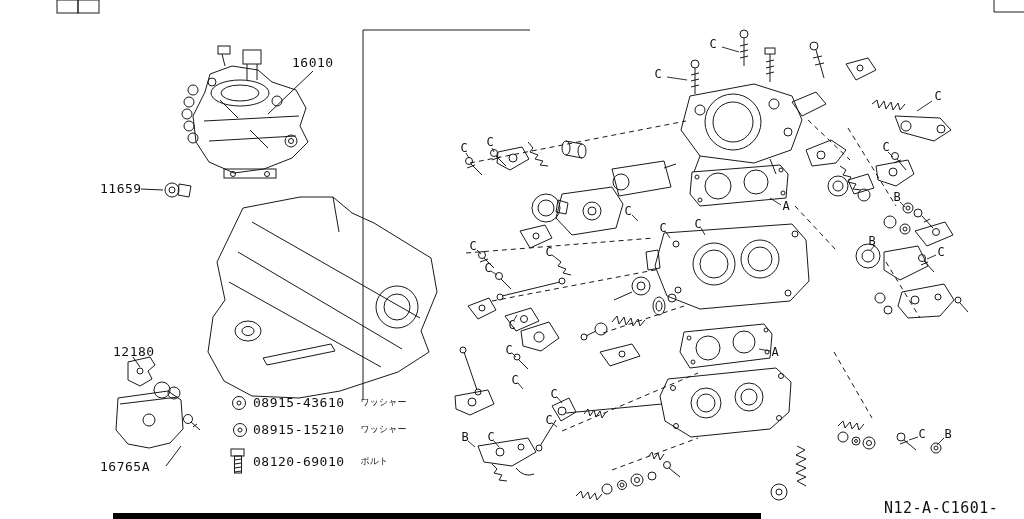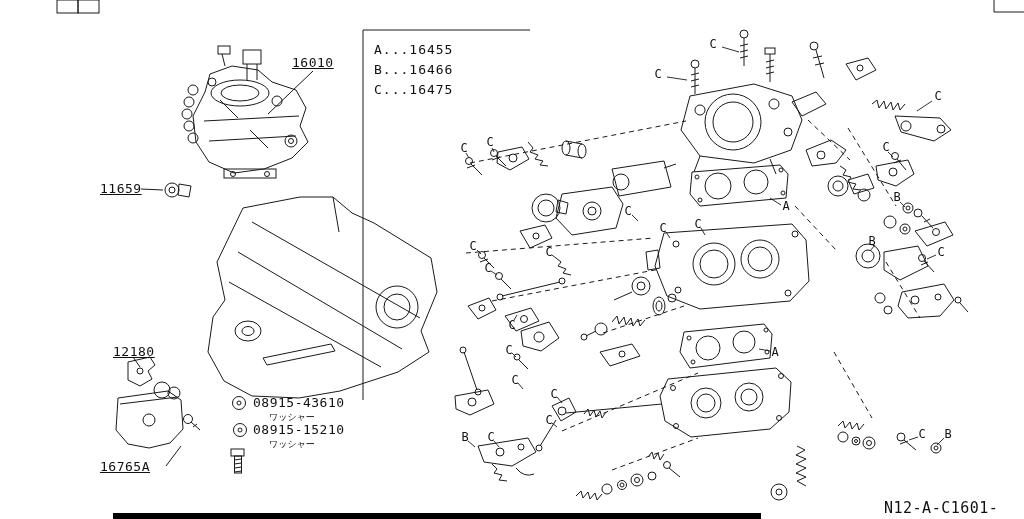--- a/index.html
+++ b/index.html
@@ -1,25 +1,25 @@
 <!DOCTYPE html>
 <html><head>
 <meta charset="utf-8">
 <style>
   html,body{margin:0;padding:0;background:#e8e8e8;}
   .stage{
     position:relative;width:1024px;height:519px;background:#ffffff;overflow:hidden;
     font-family:"DejaVu Sans Mono","Liberation Mono",monospace;color:#111;
   }
   .stage svg{position:absolute;left:0;top:0;}
-  .label{position:absolute;font-size:13px;letter-spacing:.5px;white-space:nowrap;text-decoration:underline;}
+  .label{position:absolute;font-size:13px;letter-spacing:.5px;white-space:nowrap;}
   .legend{position:absolute;left:374px;top:40px;font-size:13px;line-height:20px;letter-spacing:1px;}
   .callout-layer{position:absolute;left:0;top:0;width:100%;height:100%;}
   .callout{position:absolute;font-size:12px;transform:translate(-50%,-50%);letter-spacing:0;}
-  .hw-row{position:absolute;display:flex;flex-direction:column;}
+  .hw-row{position:absolute;display:flex;text-align:right;}
   .hw-num{font-size:13px;letter-spacing:.5px;}
   .hw-jp{font-size:9px;margin-left:16px;margin-top:1px;}
   .ref{position:absolute;left:884px;top:499px;font-size:15px;letter-spacing:.5px;}
   .bottom-bar{position:absolute;left:113px;top:513px;width:648px;height:6px;background:#000;}
 </style>
 </head>
 <body>
 
 <div class="stage">
 
@@ -408,33 +408,32 @@
       </g>
 
     </g>
   </svg>
 
   <div class="label" style="left:292px;top:55px">16010</div>
   <div class="label" style="left:100px;top:181px">11659</div>
   <div class="label" style="left:113px;top:344px">12180</div>
   <div class="label" style="left:100px;top:459px">16765A</div>
 
-  <div class="legend">
-    <div>A...16455</div>
-    <div>B...16466</div>
-    <div>C...16475</div>
-  </div>
 
   <div class="hw-row" style="left:253px;top:395px">
     <span class="hw-num">08915-43610</span>
     <span class="hw-jp">ワッシャー</span>
   </div>
   <div class="hw-row" style="left:253px;top:422px">
     <span class="hw-num">08915-15210</span>
     <span class="hw-jp">ワッシャー</span>
+  </div>
+  <div class="hw-row" style="left:253px;top:454px">
+    <span class="hw-num">08120-69010</span>
+    <span class="hw-jp">ボルト</span>
   </div>
 
   <div class="callout-layer">
       <span class="callout" style="left: 713px; top: 44px;">C</span>
       <span class="callout" style="left: 658px; top: 74px;">C</span>
       <span class="callout" style="left: 938px; top: 96px;">C</span>
       <span class="callout" style="left: 464px; top: 148px;">C</span>
       <span class="callout" style="left: 490px; top: 142px;">C</span>
       <span class="callout" style="left: 886px; top: 147px;">C</span>
       <span class="callout" style="left: 897px; top: 197px;">B</span>

